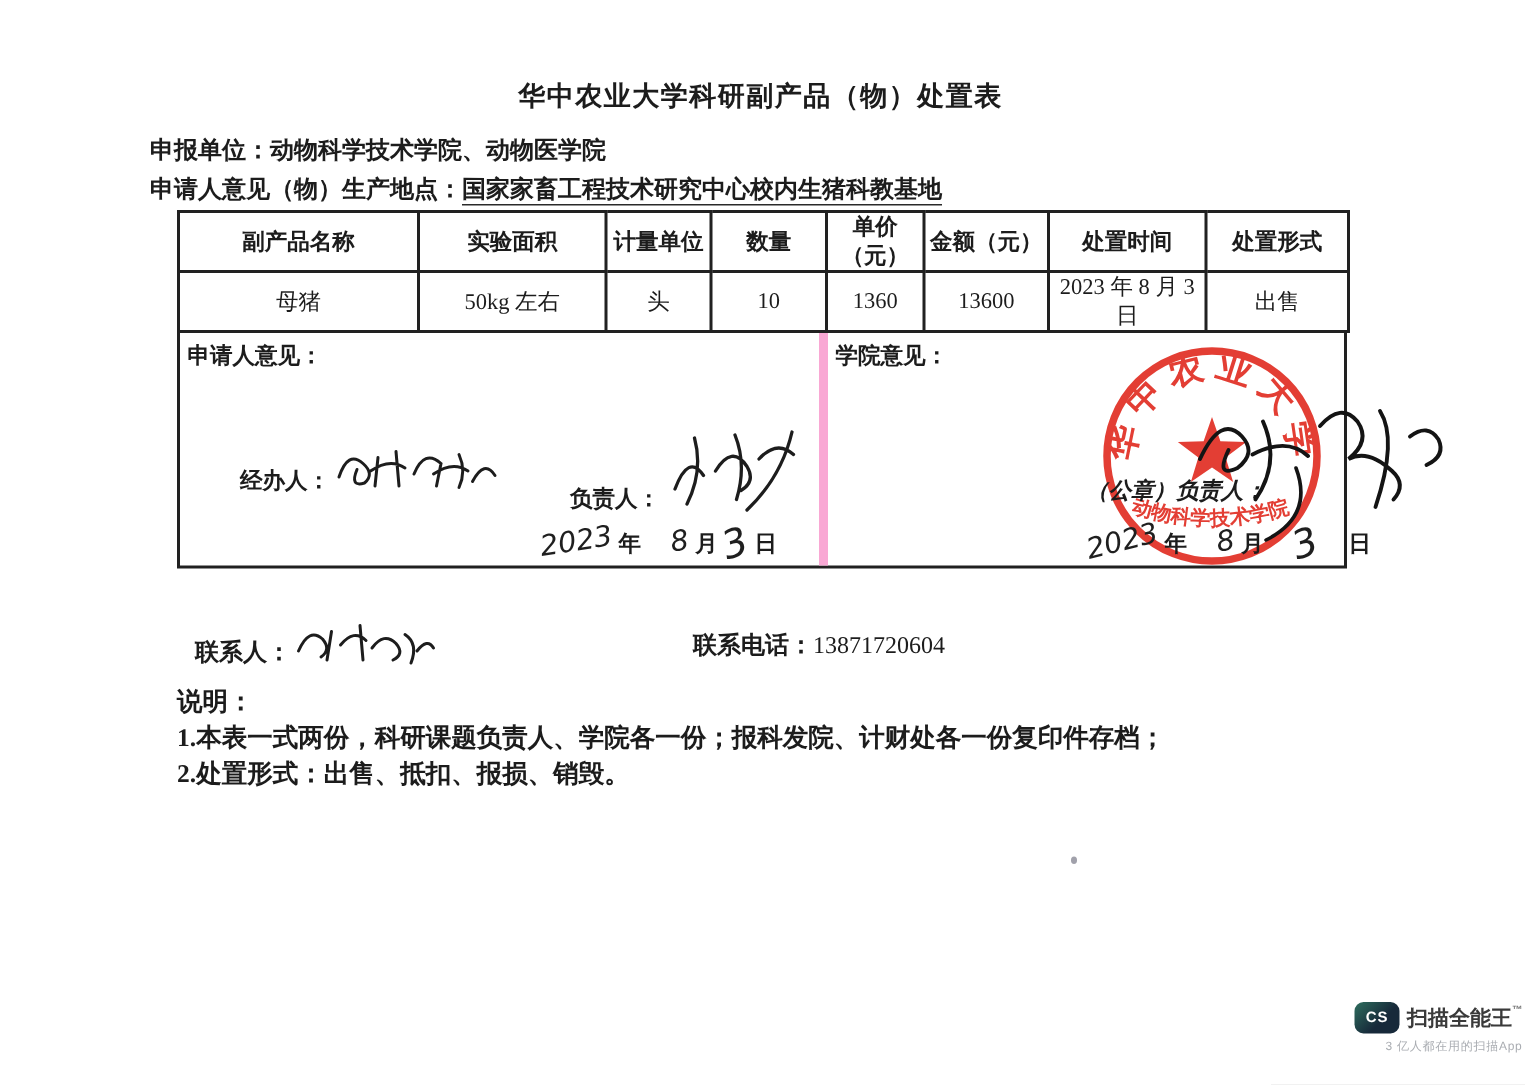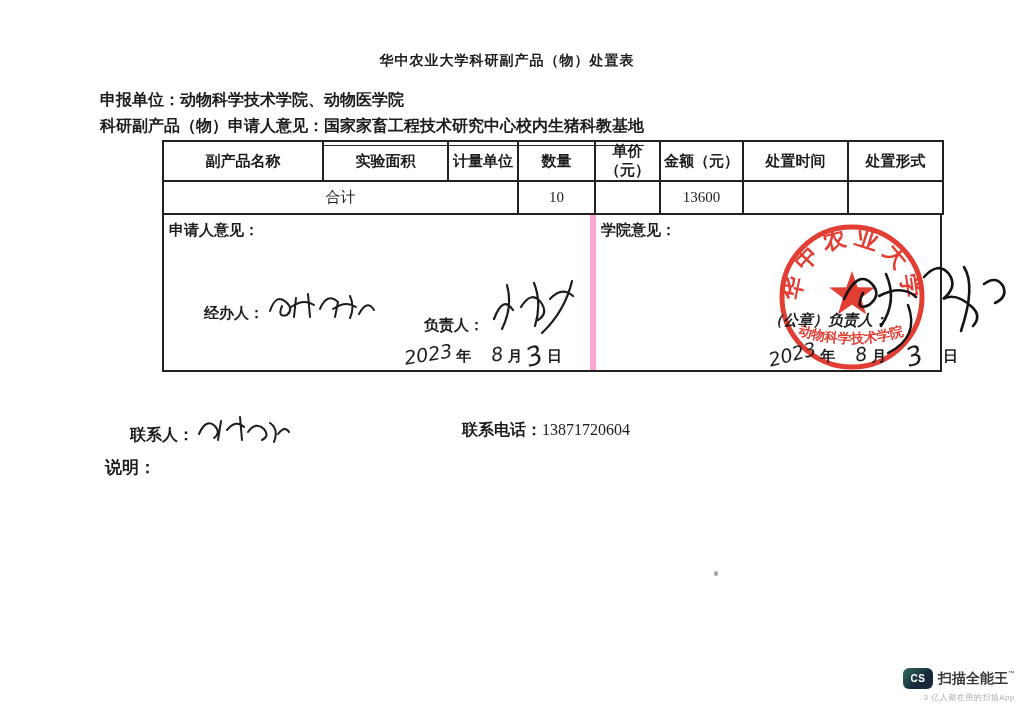--- a/index.html
+++ b/index.html
@@ -3,28 +3,28 @@
 <meta charset="utf-8">
 <style>
   html,body{margin:0;padding:0;background:#e8e8e8;}
   .page{
     position:relative; width:1024px; height:723px; background:#ffffff;
     font-family:"Liberation Serif","DejaVu Serif",serif; color:#1c1c1c;
     overflow:hidden; margin:0 auto;
   }
   .title{
     position:absolute; top:52px; left:0; width:1014px; text-align:center;
-    font-size:14px; font-weight:bold; letter-spacing:1px;
+    font-size:18px; font-weight:bold; letter-spacing:1px;
   }
   .meta-left{position:absolute; top:90px; left:100px; font-size:16px; font-weight:bold;}
   .meta-right{position:absolute; top:90px; left:688px; font-size:16px; font-weight:bold;}
   .meta-site{position:absolute; top:116px; left:100px; font-size:16px; font-weight:bold;}
-  .meta-site .underlined{border-bottom:1.5px solid #2a2a2a; padding-bottom:11px;}
-
-  .form-block{position:absolute; top:140px; left:118px; width:780px;margin-left:44px;}
+  .meta-site .underlined{border-bottom:1.5px solid #2a2a2a; padding-bottom:1px;}
+
+  .form-block{position:absolute; top:140px; left:118px; width:780px;}
   table.disposal{border-collapse:collapse; table-layout:fixed; width:780px;}
   table.disposal th, table.disposal td{
     border:2px solid #212121; text-align:center; vertical-align:middle;
     font-size:15px; padding:0; overflow:hidden;
   }
   table.disposal th{font-weight:bold;}
   tr.r-head{height:31px;} tr.r-data{height:32px;} tr.r-total{height:33px;}
 
   .sig-row{
     display:flex; margin-top:-2px; border:2px solid #212121; height:159px;
@@ -50,21 +50,21 @@
   .hw.tilt{transform:rotate(-14deg);}
 
   .seal-label{position:absolute; top:96px; left:172px; z-index:3;font-style:italic;}
   .stamp-svg{position:absolute; top:4px; left:176px; z-index:2; opacity:0.9;}
   .stamp-sign{position:absolute; top:26px; left:226px; z-index:5;}
   .sig-svg{display:inline-block;}
 
   .contact-line{position:absolute; top:412px; left:130px; display:flex; align-items:flex-end;}
   .phone-line{position:absolute; top:420px; left:462px; font-size:16px; font-weight:bold;}
 
-  .notes{position:absolute; top:456px; left:105px; width:820px; display:flex;
+  .notes{position:absolute; top:456px; left:118px; width:820px; display:flex;
          font-size:17px; font-weight:bold; line-height:24px;flex-direction:column;}
   .notes .notes-label{white-space:nowrap;}
   .artifact-dot{position:absolute; top:571px; left:714px; width:4px; height:5px;
                 background:#8a8a96; border-radius:50%; opacity:.8;}
 
   .watermark{position:absolute; top:668px; left:903px; width:112px;
              font-family:"Liberation Sans","DejaVu Sans",sans-serif;}
   .wm-row{display:flex; align-items:center;}
   .wm-icon{
     width:40px; height:21px; border-radius:6px; color:#fff;
@@ -79,21 +79,21 @@
 </head>
 <body>
 
 <div class="page">
 
   <div class="title">华中农业大学科研副产品（物）处置表</div>
 
   <div class="meta-left"><span>申报单位：</span><span>动物科学技术学院、动物医学院</span></div>
 
 
-  <div class="meta-site"><span>科研副产品（物）申请人意见：</span><span class="underlined">国家家畜工程技术研究中心校内生猪科教基地</span></div>
+  <div class="meta-site"><span>申请人意见（物）生产地点：</span><span class="underlined">国家家畜工程技术研究中心校内生猪科教基地</span></div>
 
   <div class="form-block">
     <table class="disposal">
       <colgroup>
         <col style="width:160px">
           <col style="width:125px">
           <col style="width:70px">
           <col style="width:77px">
         <col style="width:65px">
           <col style="width:83px">
@@ -104,27 +104,29 @@
           <tr class="r-head">
         <th>副产品名称</th>
         <th>实验面积</th>
         <th>计量单位</th>
         <th>数量</th>
         <th>单价（元）</th>
         <th>金额（元）</th>
         <th>处置时间</th>
         <th>处置形式</th>
       </tr>
-      <tr class="r-total">
-        <td colspan="3">合计</td>
+      <tr class="r-data">
+        <td>母猪</td>
+        <td>50kg 左右</td>
+        <td>头</td>
         <td>10</td>
-        <td></td>
+        <td>1360</td>
         <td>13600</td>
-        <td></td>
-        <td></td>
+        <td>2023 年 8 月 3 日</td>
+        <td>出售</td>
       </tr>
     </tbody>
       </table>
 
     <div class="sig-row">
 
       <div class="sig-box left">
         <div class="box-title">申请人意见：</div>
 
         <div class="handler-line">
@@ -181,20 +183,24 @@
     <span class="lbl" style="font-size:16px;font-family:Liberation Serif, serif;">联系人：</span>
     <svg class="sig-svg" width="98" height="34" viewBox="0 0 98 34">
       <path d="M5,22 Q12,6 21,14 Q27,21 20,26 M27,9 L24,28 M33,18 Q42,7 50,15 M46,5 L48,28 M54,20 Q62,9 70,17 Q76,24 68,28 M76,11 Q85,17 80,30 M84,22 Q91,13 95,20" fill="none" stroke="#1d1d1d" stroke-width="2" stroke-linecap="round"></path>
     </svg>
   </div>
 
   <div class="phone-line"><span>联系电话：</span><span style="font-weight:normal;">13871720604</span></div>
 
   <div class="notes">
     <div class="notes-label">说明：</div>
+    <div>
+      <div>1.本表一式两份，科研课题负责人、学院各一份；报科发院、计财处各一份复印件存档；</div>
+      <div>2.处置形式：出售、抵扣、报损、销毁。</div>
+    </div>
   </div>
 
   <div class="artifact-dot"></div>
 
   <div class="watermark">
     <div class="wm-row">
       <div class="wm-icon">CS</div>
       <div class="wm-name"><span>扫描全能王</span><span class="wm-tm">™</span></div>
     </div>
     <div class="wm-sub">3 亿人都在用的扫描App</div>

